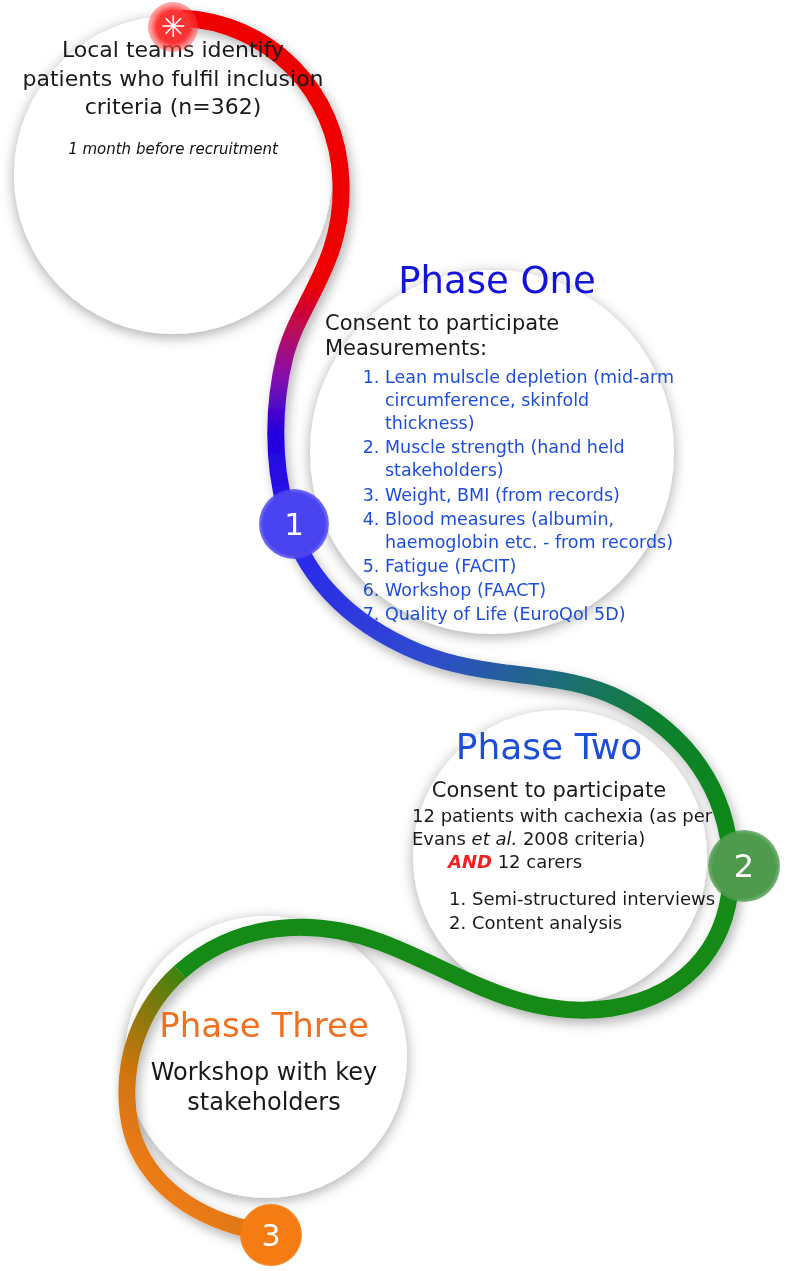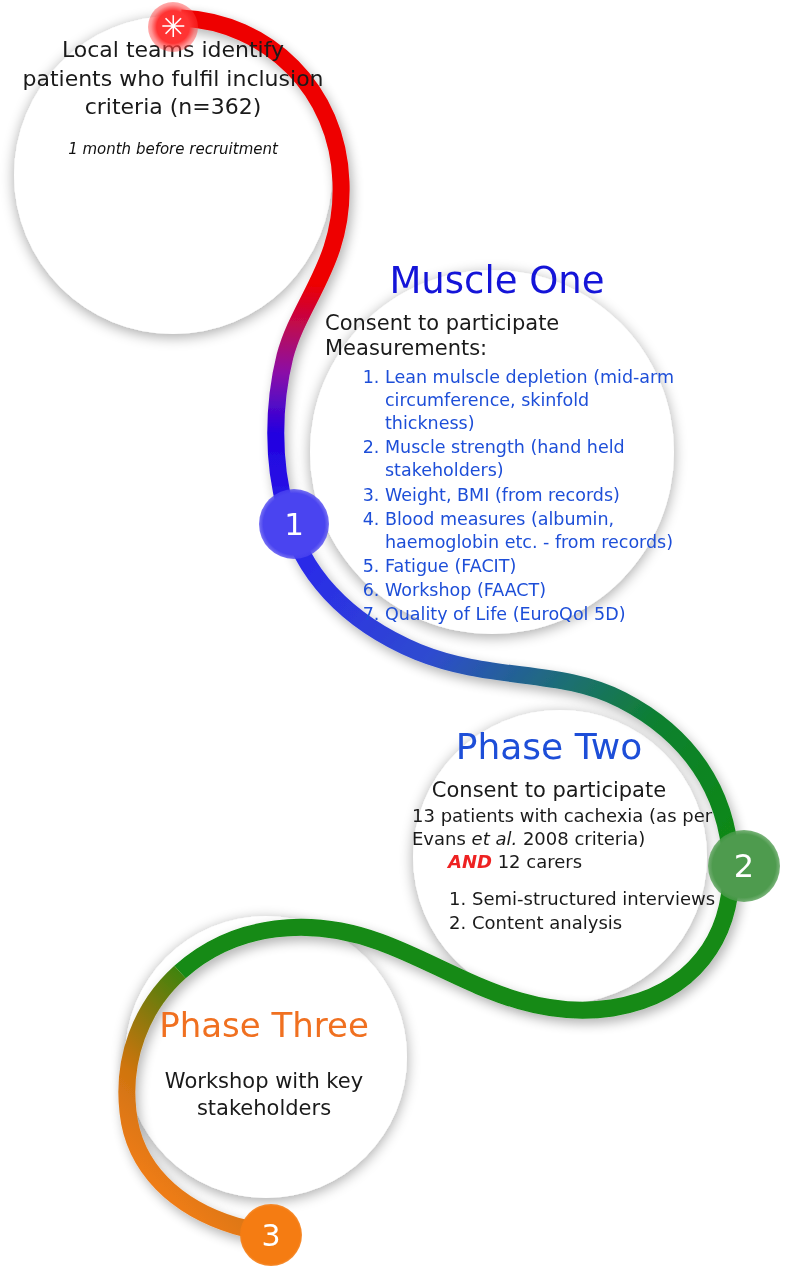--- a/index.html
+++ b/index.html
@@ -37,21 +37,21 @@
   #n-phase2 .p2-sub{font-size:18px;color:#1a1a1a;text-align:left;
       margin:2px 0 0 33px;line-height:1.28;}
   #n-phase2 .and{color:#ee2222;font-style:italic;font-weight:bold;margin-left:36px;}
   #n-phase2 .ital{font-style:italic;}
   #n-phase2 ol{margin:14px 0 0 75px;padding:0 0 0 18px;text-align:left;
       font-size:18px;color:#1a1a1a;line-height:1.33;}
 
   
   #n-phase3{left:118px;top:1008px;width:292px;height:150px;}
   #n-phase3 .node-title{font-size:34px;color:#f07020;}
-  #n-phase3 .node-body{font-size:21px;line-height:1.28;margin-top:24px;}
+  #n-phase3 .node-body{font-size:24px;line-height:1.28;margin-top:13px;}
 
   
   .badge{position:absolute;border-radius:50%;color:#fff;
          display:flex;align-items:center;justify-content:center;
          font-weight:400;}
   #badge-star{left:148px;top:2px;width:50px;height:50px;
       background:radial-gradient(circle at 50% 50%, #f33 0%, #f33 46%, rgba(255,60,60,.55) 62%, rgba(255,110,110,0) 100%);
       font-size:30px;line-height:1;}
   #badge-1{left:259px;top:489px;width:70px;height:70px;
       background:radial-gradient(circle at 50% 50%, #4a44f0 0%, #4a44f0 62%, rgba(80,70,240,.55) 78%, rgba(110,100,245,0) 100%);
@@ -146,41 +146,41 @@
                C 250 1230 262 1232 272 1233" stroke="url(#gGreenOrange)" stroke-width="17"></path>
     </g>
   </svg>
 
   <div class="node" id="n-initially">
     <div class="node-body">Local teams identify patients who fulfil inclusion criteria (n=362)</div>
     <div class="node-note">1 month before recruitment</div>
   </div>
 
   <div class="node" id="n-phase1">
-    <div class="node-title">Muscle One</div>
+    <div class="node-title">Phase One</div>
     <div class="p1-lead">
       <div>Consent to participate</div>
       <div>Measurements:</div>
     </div>
     <ol>
       <li>Lean mulscle depletion (mid-arm circumference, skinfold thickness)</li>
       <li>Muscle strength (hand held stakeholders)</li>
       <li>Weight, BMI (from records)</li>
       <li>Blood measures (albumin, haemoglobin etc. - from records)</li>
       <li>Fatigue (FACIT)</li>
       <li>Workshop (FAACT)</li>
       <li>Quality of Life (EuroQol 5D)</li>
     </ol>
   </div>
 
   <div class="node" id="n-phase2">
     <div class="node-title">Phase Two</div>
     <div class="p2-lead">Consent to participate</div>
     <div class="p2-sub">
-      <div>13 patients with cachexia (as per</div>
+      <div>12 patients with cachexia (as per</div>
       <div><span>Evans </span><span class="ital">et al.</span><span> 2008 criteria)</span></div>
       <div><span class="and">AND</span><span> 12 carers</span></div>
     </div>
     <ol>
       <li>Semi-structured interviews</li>
       <li>Content analysis</li>
     </ol>
   </div>
 
   <div class="node" id="n-phase3">

